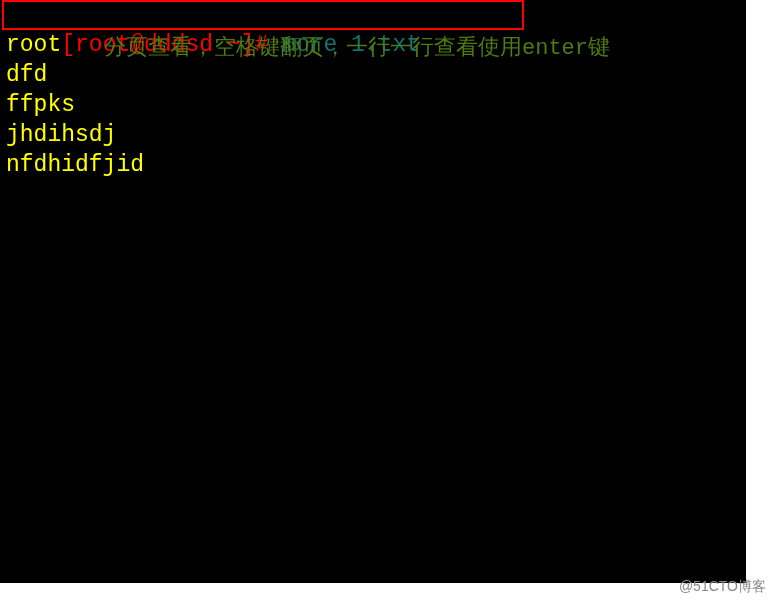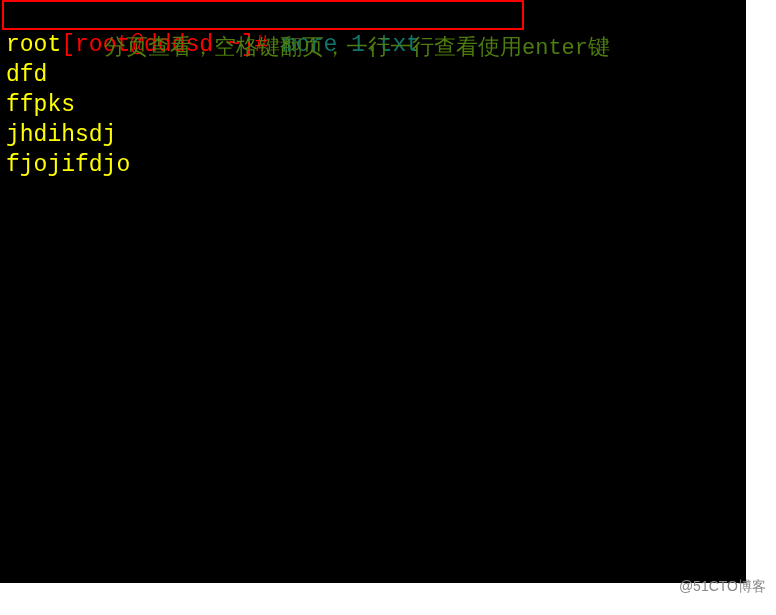--- a/index.html
+++ b/index.html
@@ -93,19 +93,19 @@
     <div class="yellow-text"></div>
     <div class="yellow-text">ffpks</div>
     <div class="yellow-text"></div>
     <div class="yellow-text"></div>
     <div class="yellow-text"></div>
     <div class="yellow-text"></div>
     <div class="yellow-text">jhdihsdj</div>
     <div class="yellow-text"></div>
     <div class="yellow-text"></div>
     <div class="yellow-text"></div>
-    <div class="yellow-text">fjojifdjo</div>
+    <div class="yellow-text">nfdhidfjid</div>
   </div>
 
   <div class="annotation">分页查看，空格键翻页，一行一行查看使用enter键</div>
 </div>
 
 <div class="watermark">@51CTO博客</div>
 
 </body></html>

